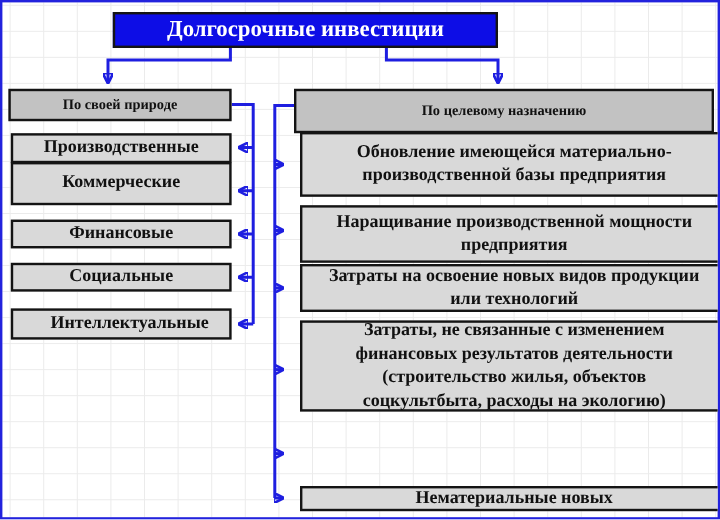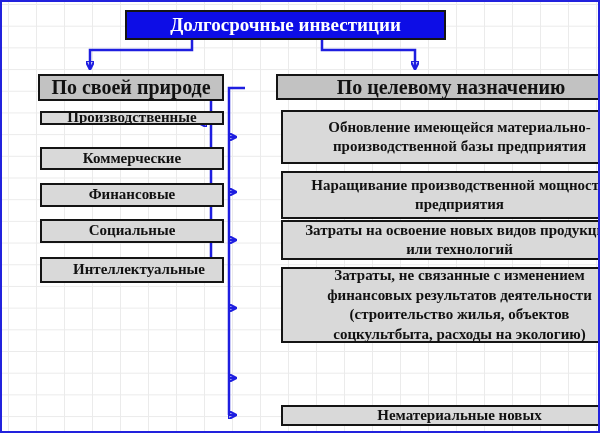--- a/index.html
+++ b/index.html
@@ -25,43 +25,42 @@
   .box {
     position: absolute;
     box-sizing: border-box;
     border: 2px solid #141414;
     display: flex;
     align-items: center;
     justify-content: center;
     text-align: center;
     font-weight: bold;
     color: #111111;
-    margin-left: 31px;
   }
   .title-box {
     left: 92px; top: 8px; width: 321px; height: 30px;
     background: #0d0de6;
     color: #ffffff;
     font-size: 19px;
   }
   .header-box {
     background: #c2c2c2;
-    font-size: 20px;
+    font-size: 12px;
   }
   .left-header  { left: 5px;   top: 72px; width: 186px; height: 27px; }
-  .right-header { left: 243px; top: 72px; width: 350px; height: 26px; }
+  .right-header { left: 243px; top: 72px; width: 350px; height: 37px; }
   .item-box {
     background: #d9d9d9;
     font-size: 15px;
     line-height: 1.3;
   }
   .left-item  { left: 7px;   width: 184px; }
   .right-item { left: 248px; width: 357px; white-space: pre-line; padding: 4px 4px; }
-  .l1 { top: 109px; height: 14px; }
-  .l2 { top: 145px; height: 23px; }
+  .l1 { top: 109px; height: 25px; }
+  .l2 { top: 133px; height: 36px; }
   .l3 { top: 181px; height: 24px; }
   .l4 { top: 217px; height: 24px; text-align: right; }
   .l5 { top: 255px; height: 26px; padding-left: 14px; }
   .r1 { top: 108px; height: 54px; }
   .r2 { top: 169px; height: 48px; }
   .r3 { top: 218px; height: 40px; }
   .r4 { top: 265px; height: 76px; }
   .r5 { top: 355px; height: 42px; }
   .r6 { top: 403px; height: 21px; line-height: 1; }
   .connector-layer {

